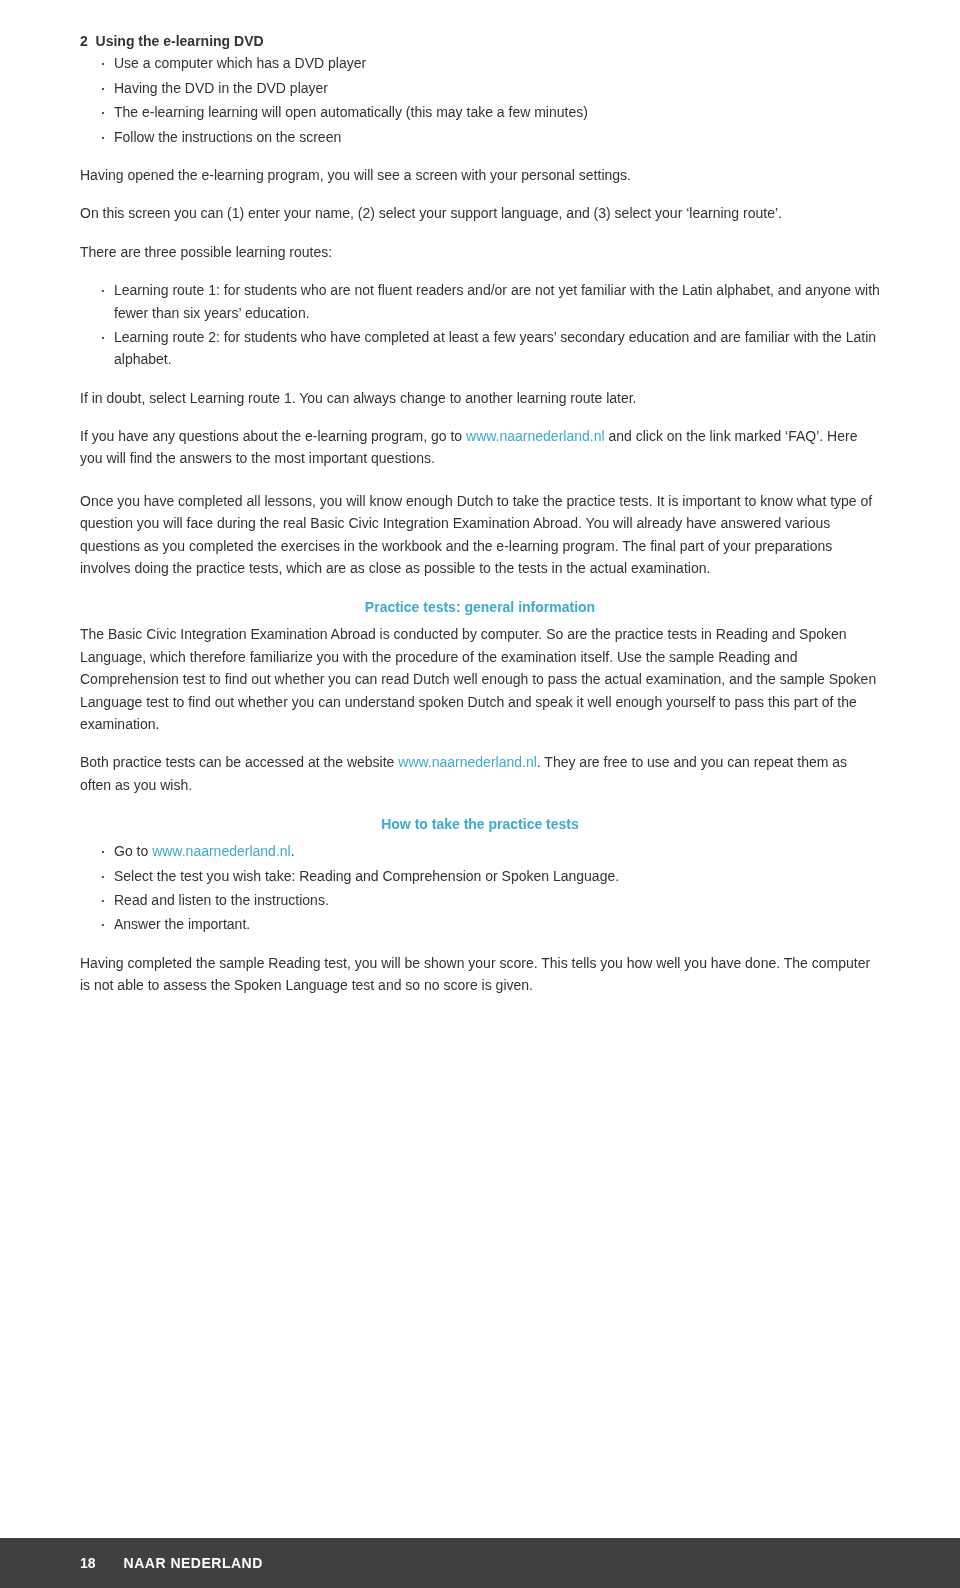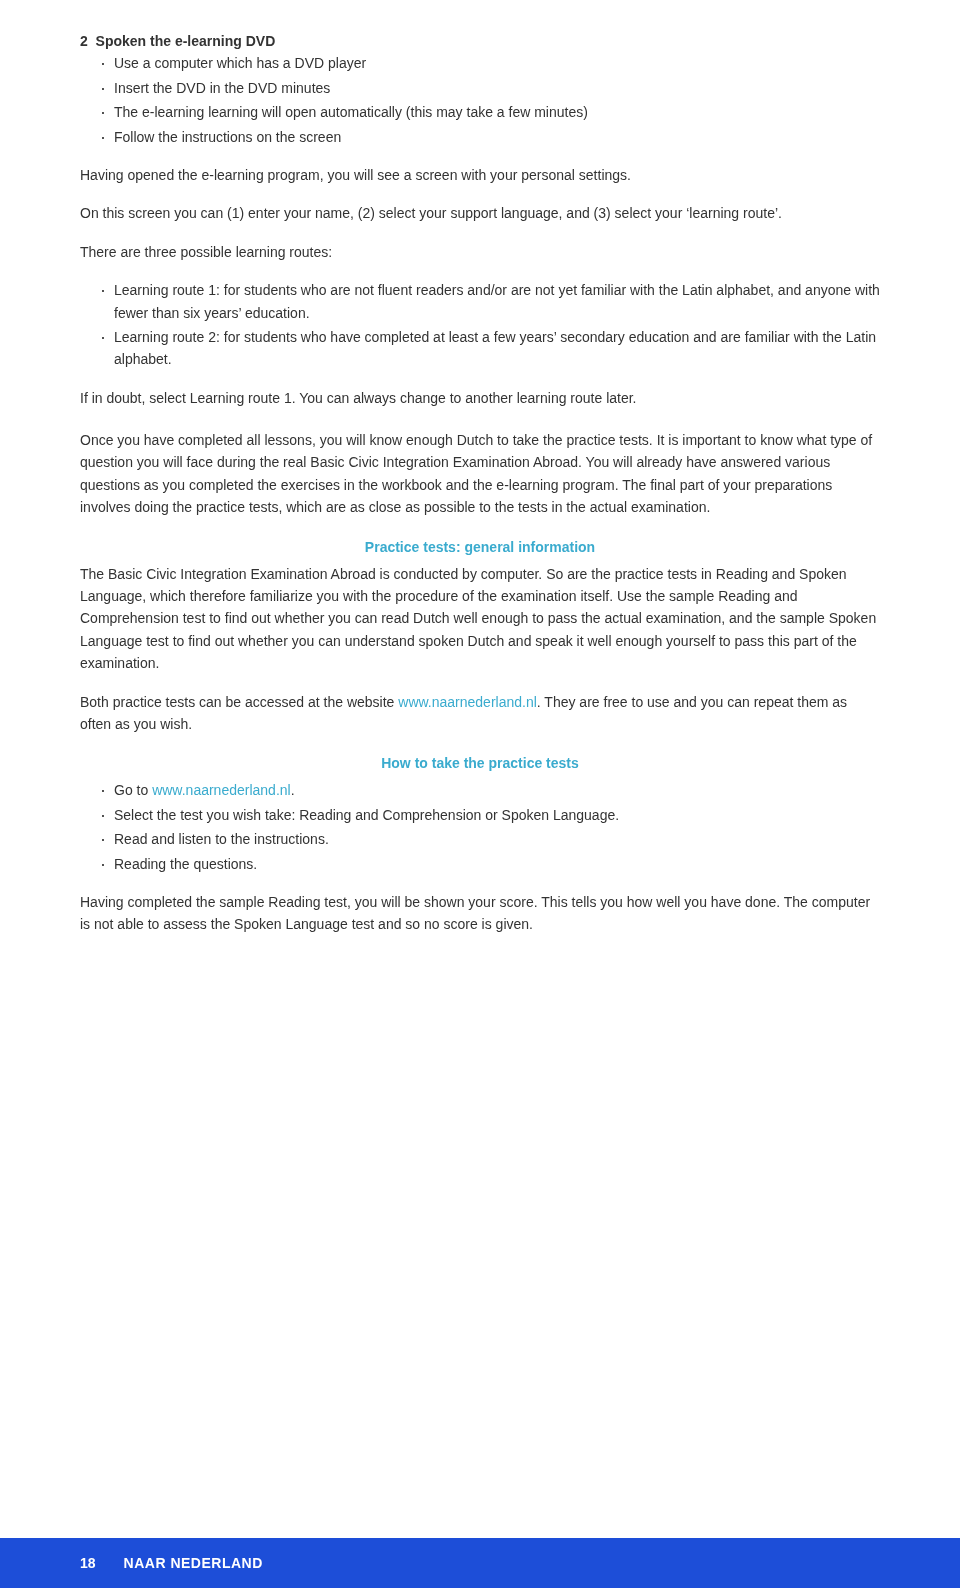--- a/index.html
+++ b/index.html
@@ -101,21 +101,21 @@
     .link {
       color: #3AABCE;
       text-decoration: none;
     }
     .footer-bar {
       position: absolute;
       bottom: 0;
       left: 0;
       right: 0;
       height: 50px;
-      background: #1d4ed8;
+      background: #404040;
       display: flex;
       align-items: center;
       padding-left: 80px;
     }
     .footer-text {
       color: #fff;
       font-size: 14px;
       font-weight: bold;
       letter-spacing: 0.5px;
       padding-left: 16px;
@@ -130,40 +130,43 @@
       font-weight: normal;
     }
   </style>
 </head>
 <body>
 
 <div class="page-container">
 
   <div class="intro-block">
     <p>
-      <span class="section-number">2</span>&nbsp;&nbsp;<span class="section-heading">Spoken the e-learning DVD</span>
+      <span class="section-number">2</span>&nbsp;&nbsp;<span class="section-heading">Using the e-learning DVD</span>
     </p>
     <ul class="bullet-list">
       <li>Use a computer which has a DVD player</li>
-      <li>Insert the DVD in the DVD minutes</li>
+      <li>Having the DVD in the DVD player</li>
       <li>The e-learning learning will open automatically (this may take a few minutes)</li>
       <li>Follow the instructions on the screen</li>
     </ul>
     <p class="para">Having opened the e-learning program, you will see a screen with your personal settings.</p>
     <p class="para">On this screen you can (1) enter your name, (2) select your support language, and (3) select your ‘learning route’.</p>
     <p class="para">There are three possible learning routes:</p>
     <ul class="bullet-list">
       <li>
         <span class="learning-route-bold">Learning route 1</span><span>: for students who are not fluent readers and/or are not yet familiar with the Latin alphabet, and anyone with fewer than six years’ education.</span>
       </li>
       <li>
         <span class="learning-route-bold">Learning route 2</span><span>: for students who have completed at least a few years’ secondary education and are familiar with the Latin alphabet.</span>
       </li>
     </ul>
     <p class="para">If in doubt, select Learning route 1. You can always change to another learning route later.</p>
+    <p class="para">
+      <span>If you have any questions about the e-learning program, go to </span><a class="link">www.naarnederland.nl</a><span> and click on the link marked ‘FAQ’. Here you will find the answers to the most important questions.</span>
+    </p>
   </div>
 
 
   <p class="para">Once you have completed all lessons, you will know enough Dutch to take the practice tests. It is important to know what type of question you will face during the real Basic Civic Integration Examination Abroad. You will already have answered various questions as you completed the exercises in the workbook and the e-learning program. The final part of your preparations involves doing the practice tests, which are as close as possible to the tests in the actual examination.</p>
 
   <div class="subheading">Practice tests: general information</div>
   <p class="para">The Basic Civic Integration Examination Abroad is conducted by computer. So are the practice tests in Reading and Spoken Language, which therefore familiarize you with the procedure of the examination itself. Use the sample Reading and Comprehension test to find out whether you can read Dutch well enough to pass the actual examination, and the sample Spoken Language test to find out whether you can understand spoken Dutch and speak it well enough yourself to pass this part of the examination.</p>
 
   <p class="para">
     <span>Both practice tests can be accessed at the website </span><a class="link">www.naarnederland.nl</a><span>. They are free to use and you can repeat them as often as you wish.</span>
@@ -175,21 +178,21 @@
     <li>
       <span>Go to </span><a class="link">www.naarnederland.nl</a><span>.</span>
     </li>
     <li>
       <span>Select the test you wish take: Reading and Comprehension or Spoken Language.</span>
     </li>
     <li>
       <span>Read and listen to the instructions.</span>
     </li>
     <li>
-      <span>Reading the questions.</span>
+      <span>Answer the important.</span>
     </li>
   </ul>
 
   <p class="para">Having completed the sample Reading test, you will be shown your score. This tells you how well you have done. The computer is not able to assess the Spoken Language test and so no score is given.</p>
 
 </div>
 
 <div class="footer-bar">
   <span class="footer-page-num">18</span>
   <span class="footer-text">NAAR NEDERLAND</span>

